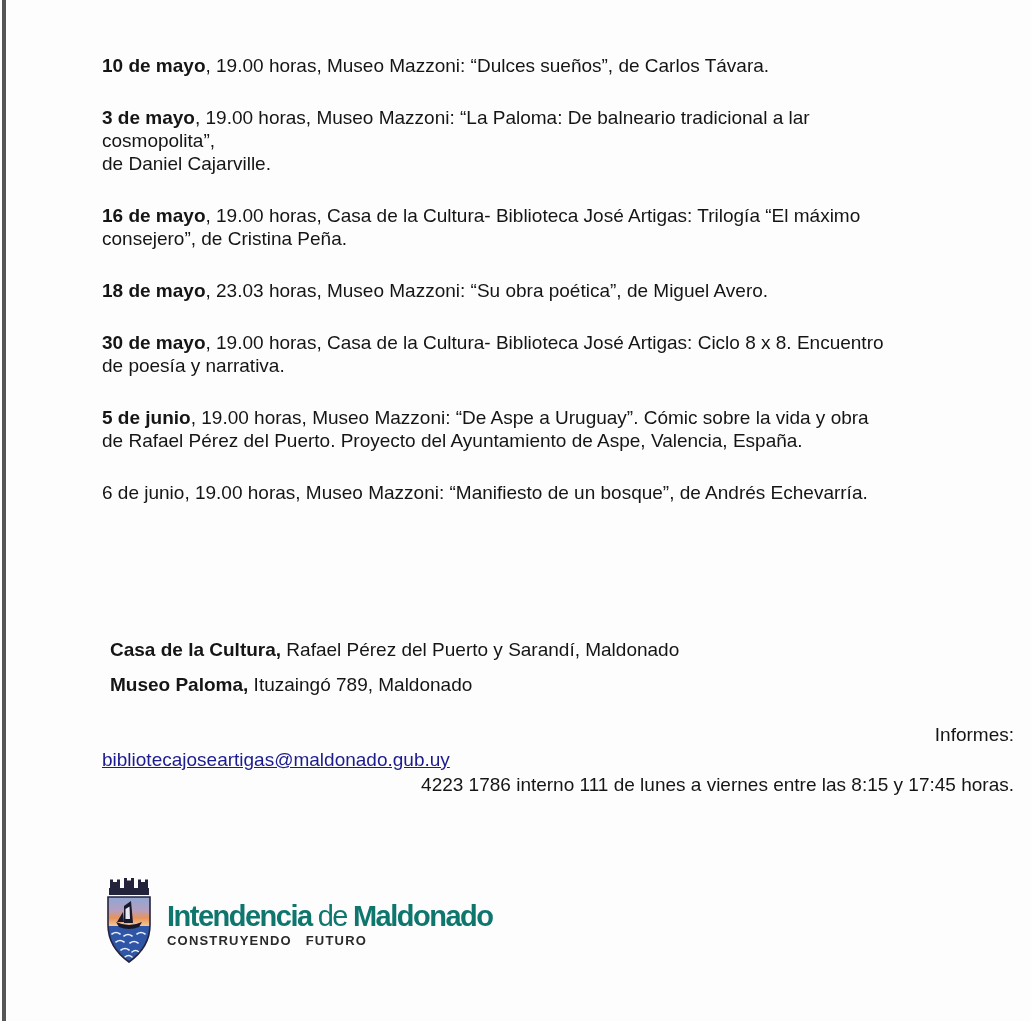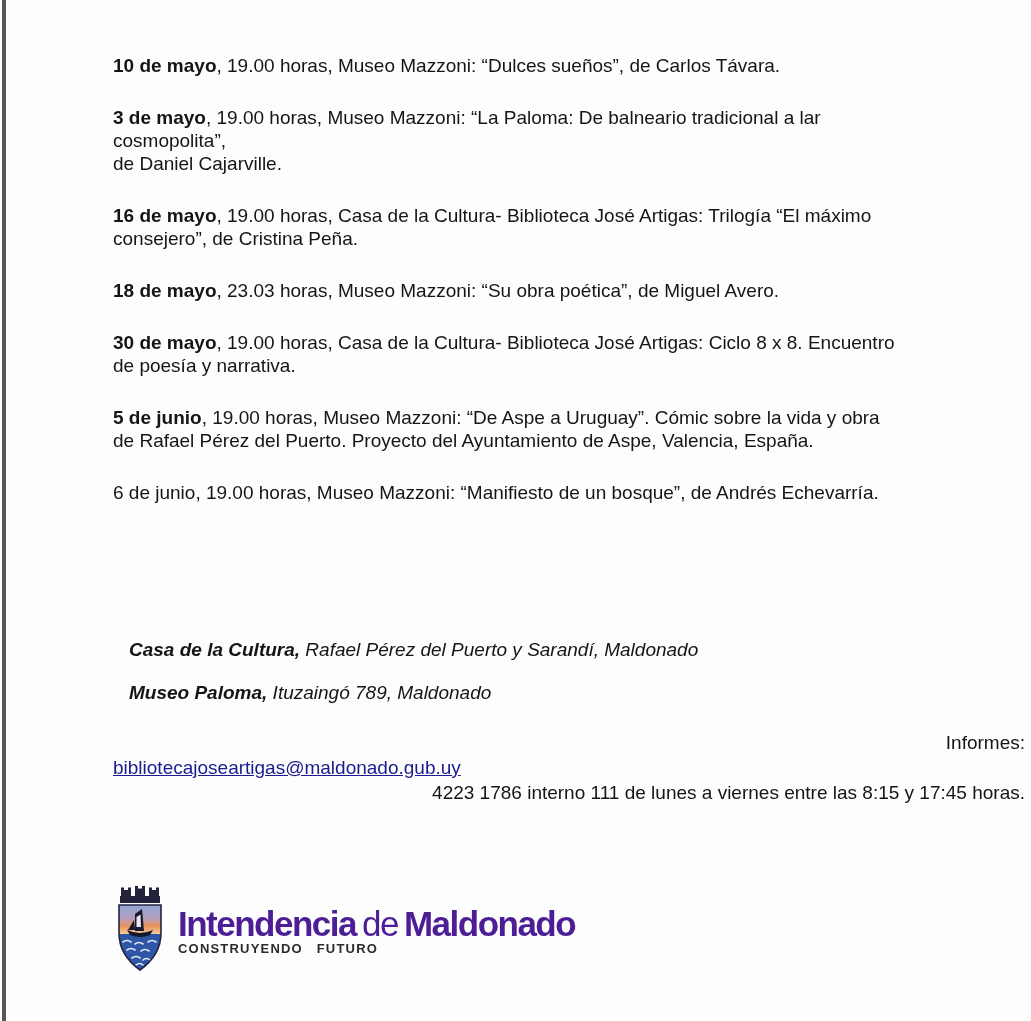--- a/index.html
+++ b/index.html
@@ -17,39 +17,38 @@
 
   .left-rule {
     position: absolute;
     left: 2px; top: 0;
     width: 4px; height: 100%;
     background: #565656;
   }
 
   .content {
     position: absolute;
-    left: 113px; top: 0;
+    left: 102px; top: 0;
     width: 912px;
     font-size: 19px;
     line-height: 23px;
   }
 
   #events { padding-top: 54px; }
   .event {
     margin: 0 0 29px 0;
     white-space: pre-wrap;
   }
   .event b { font-weight: 700; }
 
   #venues { margin-top: 132px; }
   .venue {
-    margin: 16px;
+    margin: 8px;
     line-height: 27px;
     white-space: pre-wrap;
-    font-style: italic;
   }
   .venue b { font-weight: 700; }
 
   .contact { margin-top: 24px; }
   .contact > * {
     display: block;
     line-height: 25px;
     text-align: right;
   }
   .email-link {
@@ -64,25 +63,25 @@
     display: flex;
     align-items: flex-start;
   }
   .crest { flex: 0 0 auto; margin-left: 2px; }
   .logo-text {
     margin-left: 13px;
     margin-top: 22px;
     display: inline-block;
   }
   .logo-title {
-    font-size: 35px;
+    font-size: 29px;
     line-height: 32px;
     letter-spacing: -1.5px;
     white-space: nowrap;
-    color: #4c1d95;
+    color: #0f766e;
     font-weight: 400;
   }
   .logo-title .b { font-weight: 700; }
   .logo-title .r { margin: 0 6px; }
   .logo-tagline {
     margin-top: 1px;
     font-size: 13px;
     line-height: 15px;
     font-weight: 700;
     letter-spacing: 1.2px;

